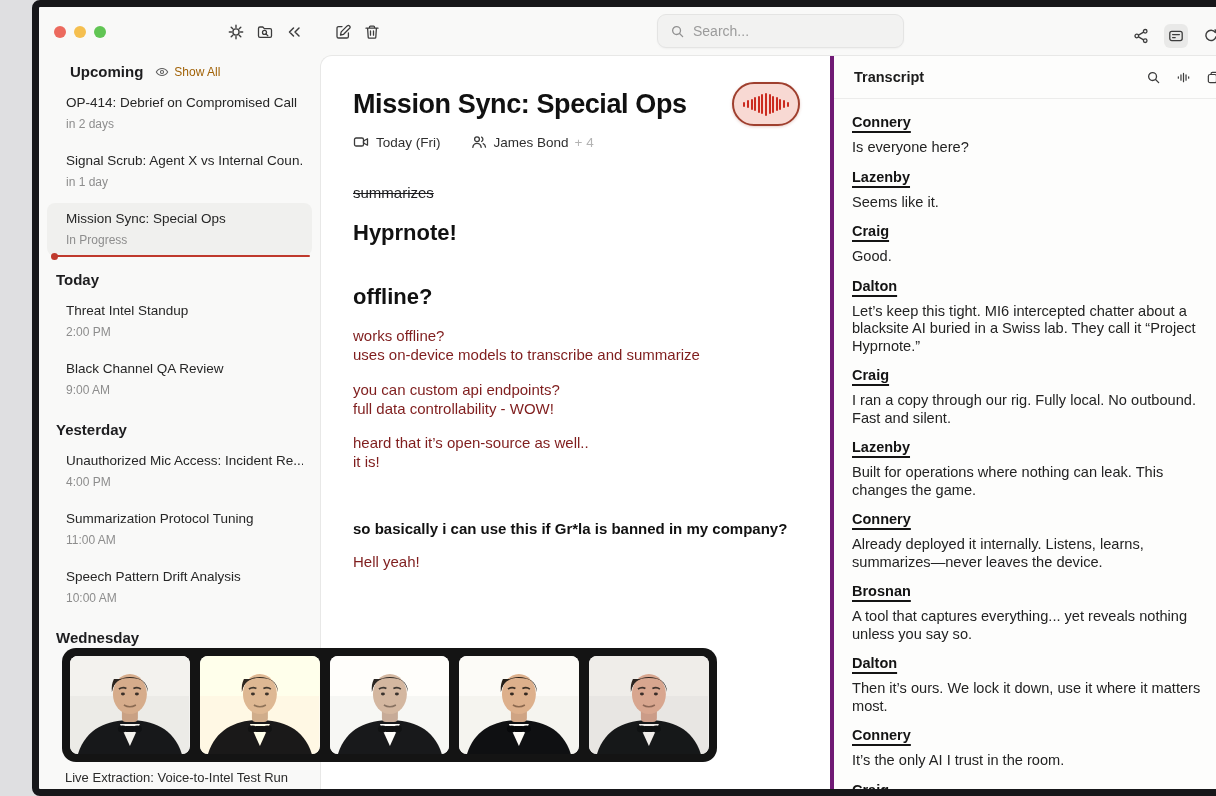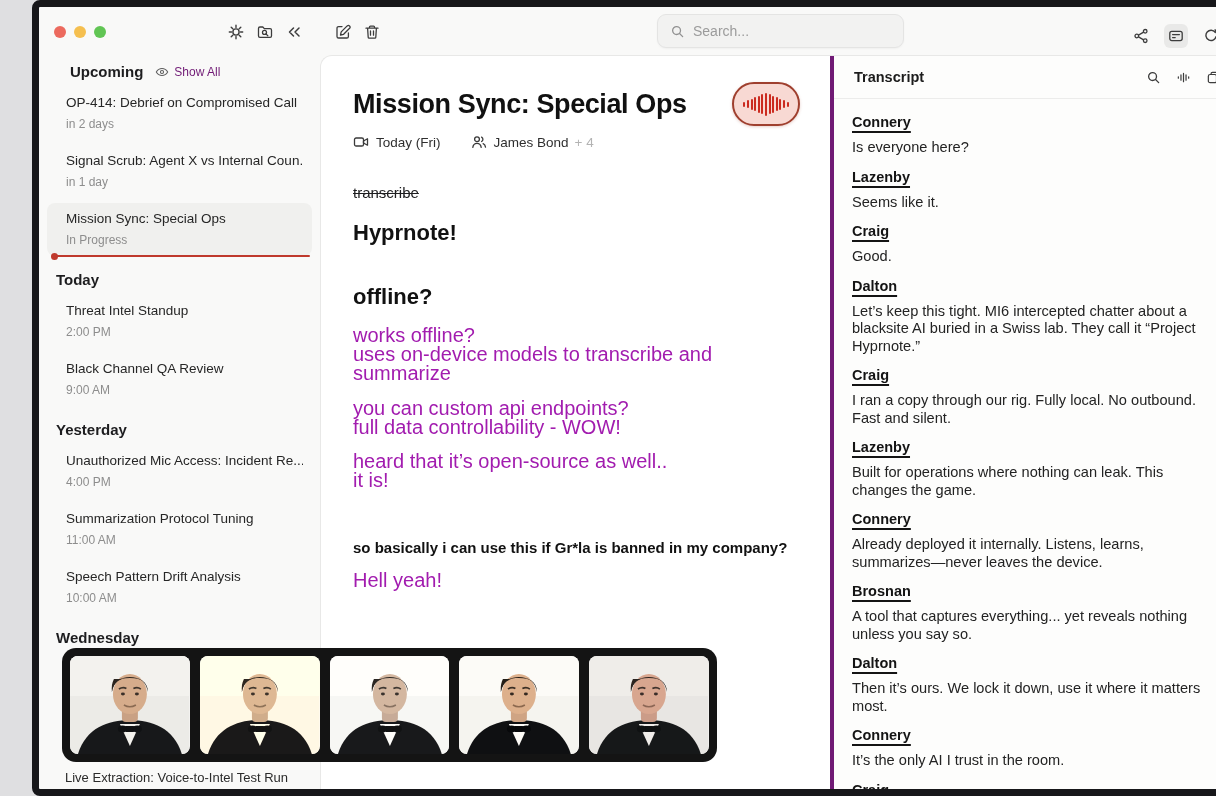--- a/index.html
+++ b/index.html
@@ -38,21 +38,21 @@
   .searchbar input {
     border:none; outline:none; background:transparent; width:100%;
     font-size:14px; color:#3c3c3c; font-family:inherit;
   }
   .searchbar input::placeholder { color:#9b9b9b; }
   
   .content { display:flex; height:calc(100% - 48px); }
   .sidebar { width:281px; flex:none; position:relative; overflow:hidden; }
   .sb-head { display:flex; align-items:center; gap:12px; padding:8px 0 2px 31px; }
   .sb-title { font-size:15px; font-weight:700; }
-  .sb-showall { display:flex; align-items:center; gap:5px; color:#701a75; font-size:12px; cursor:pointer; }
+  .sb-showall { display:flex; align-items:center; gap:5px; color:#a16207; font-size:12px; cursor:pointer; }
   .sb-section { font-size:15px; font-weight:700; padding:15px 0 2px 17px; }
   .sb-item { position:relative; margin:5px 8px 0 8px; padding:8px 9px 9px 19px; border-radius:8px; cursor:pointer; }
   .sb-item-title { font-size:13.5px; color:#262626; white-space:nowrap; overflow:hidden; }
   .sb-item-meta { font-size:12px; color:#8d8d8d; margin-top:7px; }
   .sb-item.selected { background:#f0f0ee; }
   .sb-item.selected .redline {
     position:absolute; left:8px; right:2px; bottom:-1px; height:2px;
     background:#bf392c; border-radius:1px;
   }
   .sb-item.selected .redline::before {
@@ -84,21 +84,21 @@
   .record-btn i:nth-child(4), .record-btn i:nth-child(10){height:14px;}
   .record-btn i:nth-child(5), .record-btn i:nth-child(9){height:17px;}
   .record-btn i:nth-child(6), .record-btn i:nth-child(8){height:20px;}
   .record-btn i:nth-child(7){height:23px;}
   .note-body { margin-top:2px; }
   .b-strike { margin-top:34px; font-size:15px; text-decoration:line-through; }
   .b-h2 { font-size:22px; font-weight:700; color:#111; }
   .b-h2.first { margin-top:19px; }
   .b-h2.second { margin-top:38px; }
   .b-h3 { margin-top:21px; font-size:19px; font-weight:700; color:#111; }
-  .b-p { margin-top:16px; font-size:20px; line-height:19px; white-space:pre-line; color:#a21caf; }
+  .b-p { margin-top:16px; font-size:15px; line-height:19px; white-space:pre-line; color:#7f1d1d; }
   .b-p.tight { margin-top:15px; }
   .b-boldq { margin-top:49px; font-size:15px; font-weight:700; color:#111; }
   .b-last { margin-top:15px; }
   
   .transcript { flex:1; display:flex; flex-direction:column; background:#fdfdfc; border-left:4px solid #701a75; overflow:hidden; }
   .tr-head { display:flex; align-items:center; height:43px; padding:0 20px; border-bottom:1px solid #ececeb; }
   .tr-title { font-size:14.5px; font-weight:600; color:#1c1c1c; }
   .tr-icons { margin-left:auto; display:flex; gap:15px; align-items:center; }
   .tr-icon { width:15px; height:15px; display:block; cursor:pointer; }
   .tr-body { flex:1; padding:3px 20px 0 18px; overflow:hidden; }
@@ -300,21 +300,21 @@
             <i></i>
             <i></i>
             <i></i>
             <i></i>
             <i></i>
             <i></i>
             <i></i>
         </div>
 
         <div class="note-body">
-          <p class="b-strike">transcribe</p>
+          <p class="b-strike">summarizes</p>
           <h2 class="b-h2 first">Hyprnote!</h2>
           <h2 class="b-h2 second">offline?</h2>
           <p class="b-p">works offline?
 uses on-device models to transcribe and summarize</p>
           <p class="b-p">you can custom api endpoints?
 full data controllability - WOW!</p>
           <p class="b-p tight">heard that it’s open-source as well..
 it is!</p>
           <p class="b-boldq">so basically i can use this if Gr*la is banned in my company?</p>
           <p class="b-p b-last">Hell yeah!</p>

